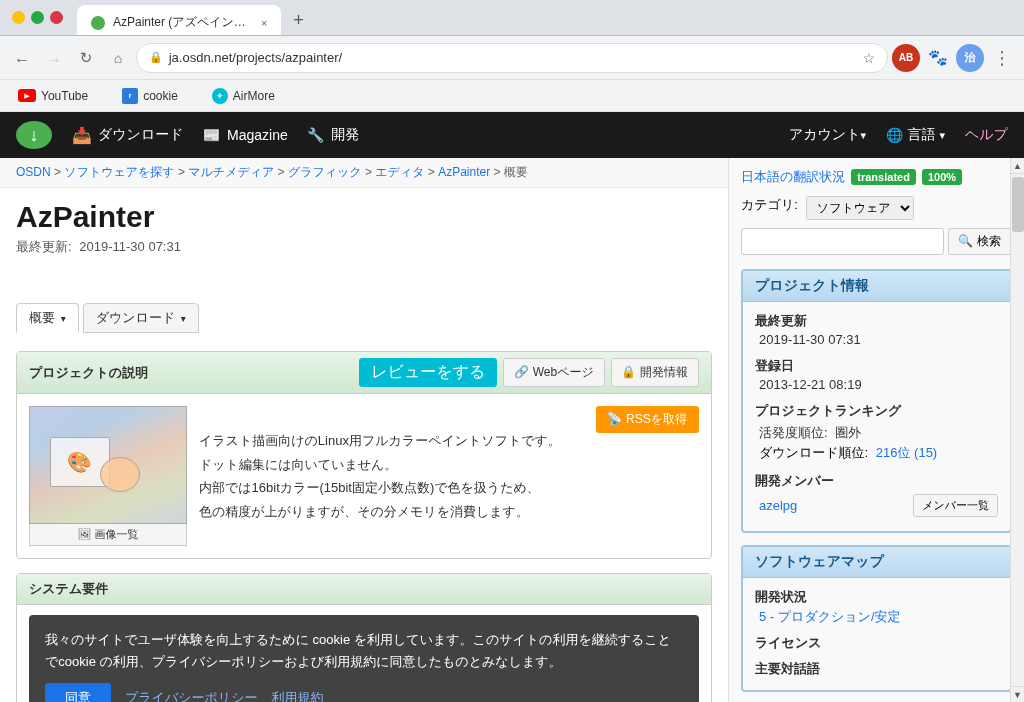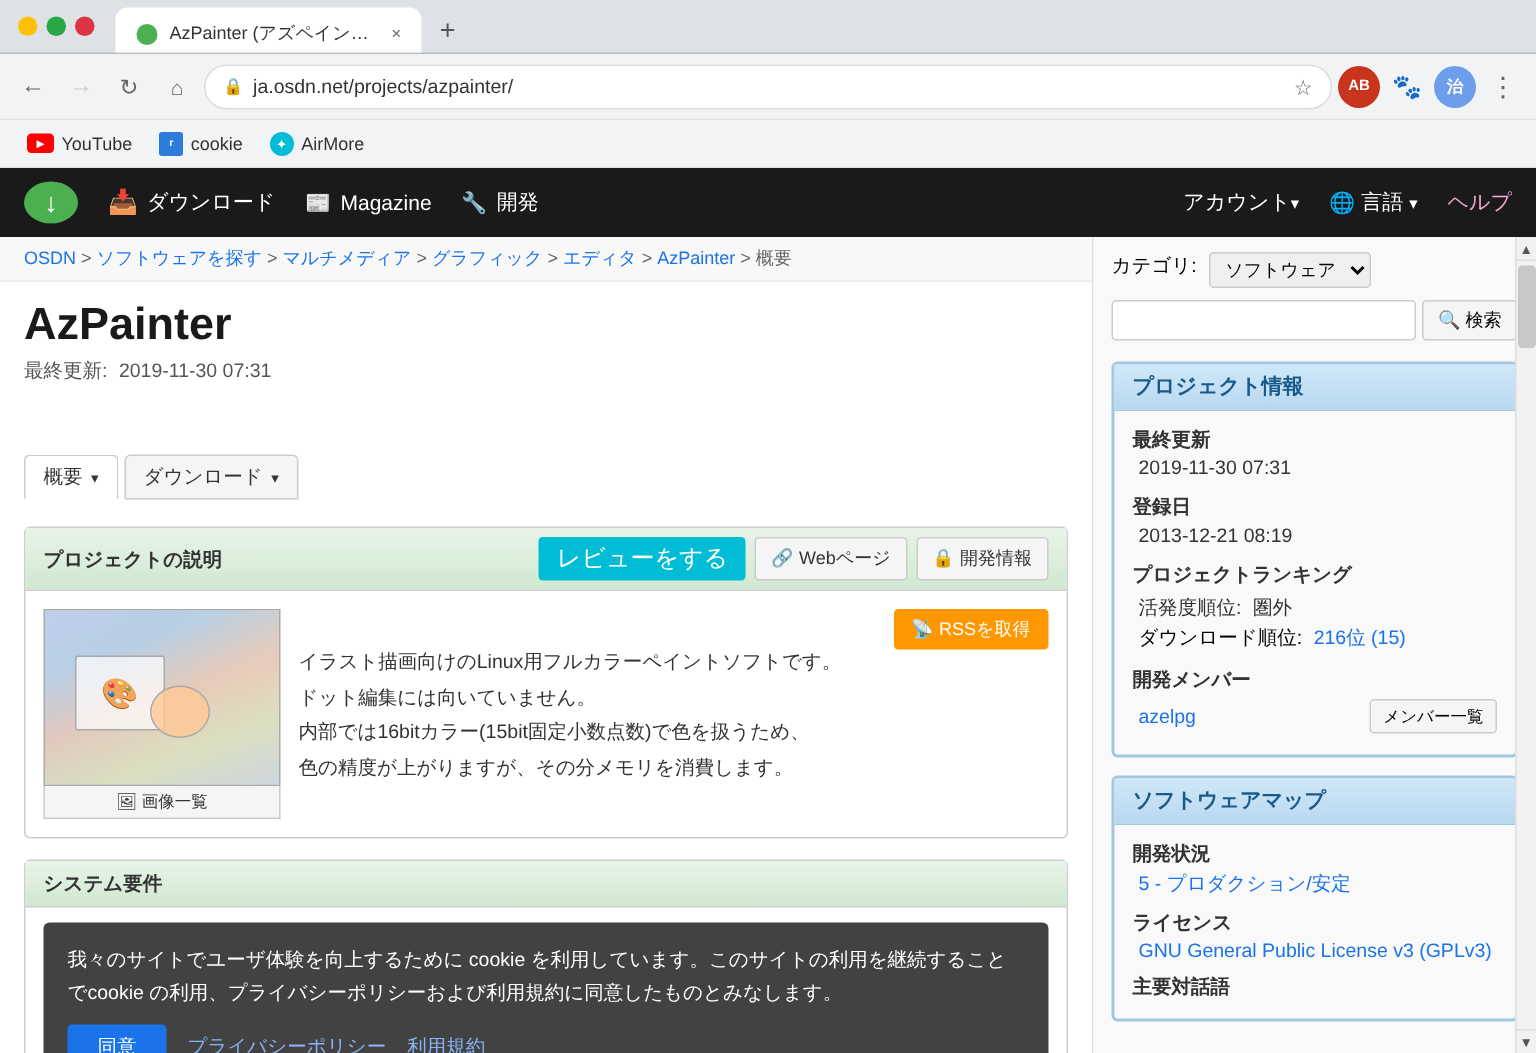--- a/index.html
+++ b/index.html
@@ -35,21 +35,21 @@
     <span style="color:#5f6368;font-size:11px;">🔒</span>
     <span style="font-size:13px;color:#333;flex:1;">ja.osdn.net/projects/azpainter/</span>
     <span style="color:#666;cursor:pointer;font-size:14px;">☆</span>
   </div>
   <div style="width:28px;height:28px;border-radius:50%;background:#c8341c;display:flex;align-items:center;justify-content:center;color:white;font-size:10px;font-weight:bold;cursor:pointer;">AB</div>
   <div style="width:28px;height:28px;border-radius:50%;display:flex;align-items:center;justify-content:center;font-size:16px;cursor:pointer;">🐾</div>
   <div style="width:28px;height:28px;border-radius:50%;background:#6d9eeb;display:flex;align-items:center;justify-content:center;color:white;font-size:11px;font-weight:bold;cursor:pointer;">治</div>
   <div style="width:28px;height:28px;border-radius:50%;display:flex;align-items:center;justify-content:center;color:#666;cursor:pointer;font-size:18px;">⋮</div>
 </div>
 
-<div style="background:#f1f3f4; height:32px; display:flex; align-items:center; padding:0 10px; gap:2px; border-bottom:1px solid #e0e0e0;">
+<div style="background:#f1f3f4; height:32px; display:flex; align-items:center; padding:0 10px; gap:18px; border-bottom:1px solid #e0e0e0;">
   <div style="display:flex;align-items:center;gap:5px;padding:3px 8px;border-radius:4px;cursor:pointer;font-size:12px;color:#333;">
     <div style="width:18px;height:13px;background:#ff0000;border-radius:3px;display:flex;align-items:center;justify-content:center;">
       <span style="color:white;font-size:7px;">▶</span>
     </div>
     <span>YouTube</span>
   </div>
   <div style="display:flex;align-items:center;gap:5px;padding:3px 8px;border-radius:4px;cursor:pointer;font-size:12px;color:#333;">
     <div style="width:16px;height:16px;background:#2c7ddb;border-radius:2px;display:flex;align-items:center;justify-content:center;color:white;font-size:7px;font-weight:bold;">r</div>
     <span>cookie</span>
   </div>
@@ -176,20 +176,25 @@
             </div>
           </div>
 
         </div>
       </div>
 
     </div>
 
     <div style="width:295px;padding:10px 12px;overflow-y:auto;background:#f9f9f9;flex-shrink:0;">
 
+      <div style="display:flex;align-items:center;gap:6px;margin-bottom:10px;font-size:13px;">
+        <span style="color:#1a73e8;">日本語の翻訳状況</span>
+        <span style="background:#28a745;color:white;padding:2px 6px;border-radius:3px;font-size:11px;font-weight:bold;">translated</span>
+        <span style="background:#28a745;color:white;padding:2px 6px;border-radius:3px;font-size:11px;font-weight:bold;">100%</span>
+      </div>
 
       <div style="display:flex;align-items:flex-start;gap:8px;margin-bottom:8px;font-size:13px;">
         <span>カテゴリ:</span>
         <select style="padding:3px 6px;border:1px solid #ccc;border-radius:3px;font-size:12px;">
           <option>ソフトウェア</option>
           <option>プロジェクト</option>
           <option>全て</option>
         </select>
       </div>
 
@@ -239,21 +244,20 @@
         <div style="background:linear-gradient(to bottom,#d0e8f8,#b8d8f0);padding:6px 12px;font-size:14px;font-weight:bold;color:#1a5a8a;border-bottom:1px solid #a0c8e0;">ソフトウェアマップ</div>
         <div style="padding:10px 12px;font-size:13px;">
 
           <div style="margin-bottom:8px;">
             <div style="font-weight:bold;color:#333;margin-bottom:2px;">開発状況</div>
             <a href="#" style="color:#1a73e8;text-decoration:none;padding-left:4px;">5 - プロダクション/安定</a>
           </div>
 
           <div style="margin-bottom:8px;">
             <div style="font-weight:bold;color:#333;margin-bottom:2px;">ライセンス</div>
-            <a href="#" style="color:#1a73e8;text-decoration:none;padding-left:4px;">GNU General Public License v3 (GPLv3)</a>
           </div>
 
           <div>
             <div style="font-weight:bold;color:#333;margin-bottom:2px;">主要対話語</div>
           </div>
 
         </div>
       </div>
 
     </div>

